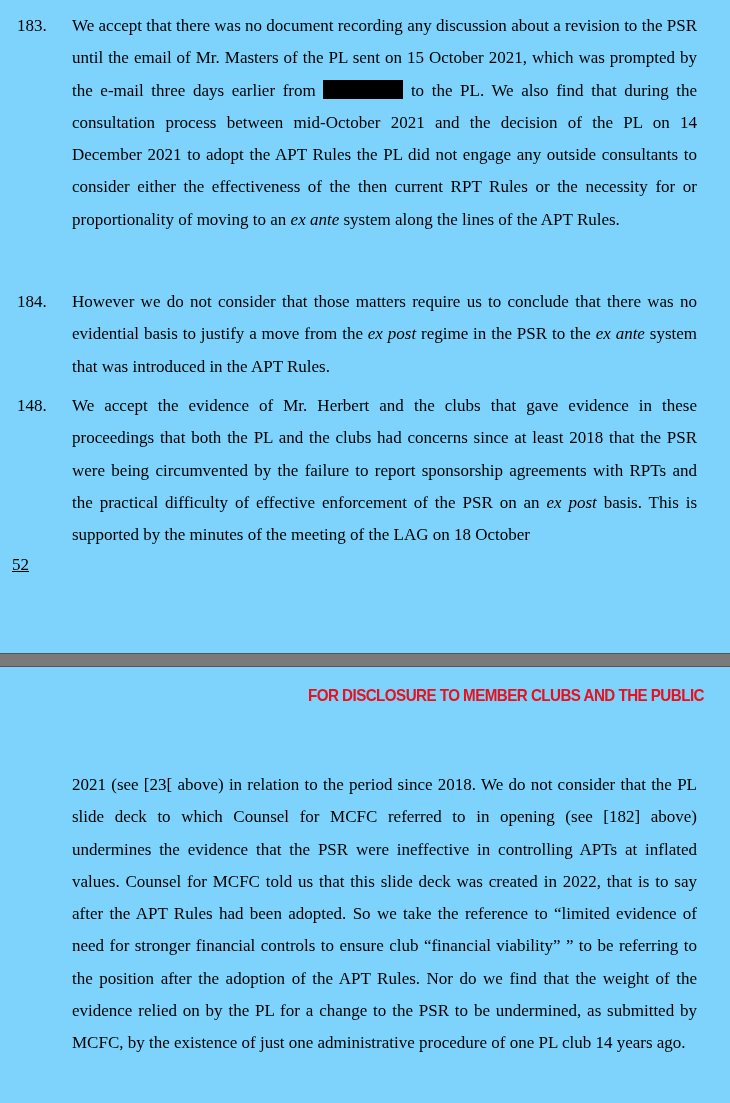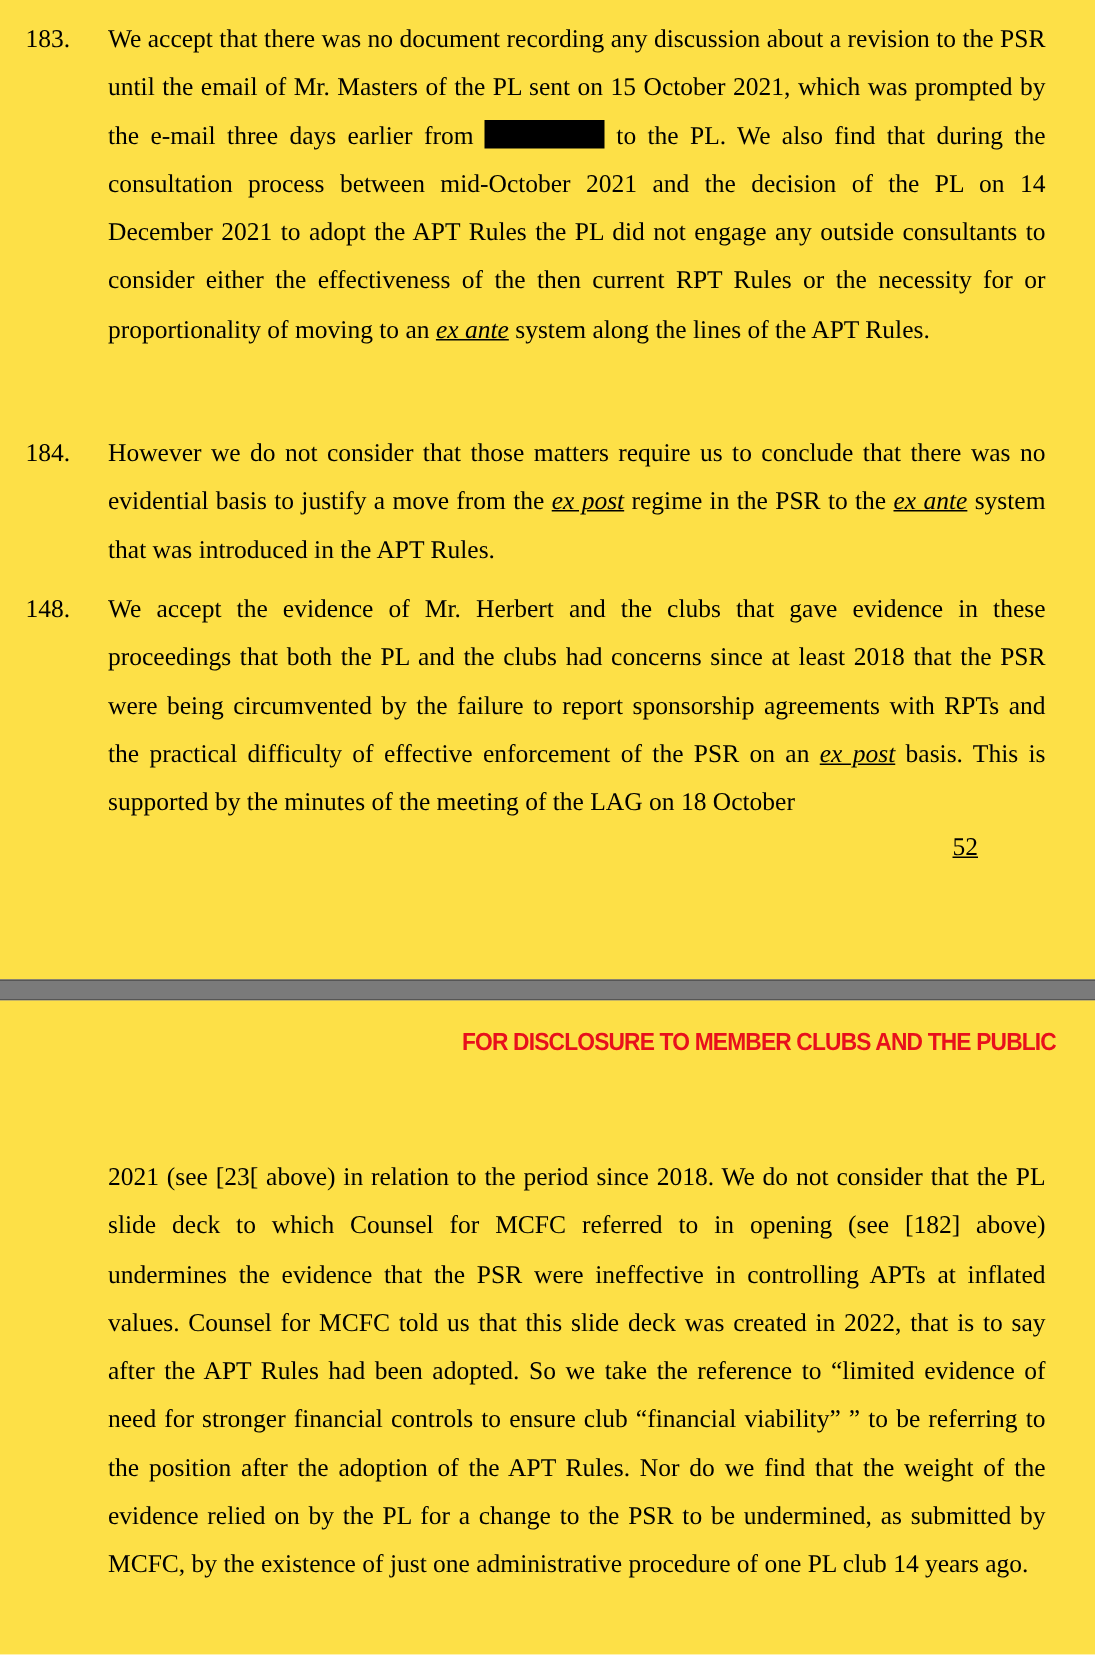--- a/index.html
+++ b/index.html
@@ -1,29 +1,29 @@
 <!DOCTYPE html>
 <html><head>
   <meta charset="utf-8">
   <style>
     html, body { margin: 0; padding: 0; background: #ffffff; }
     body { width: 730px; height: 1103px; position: relative; overflow: hidden;
            font-family: "Liberation Serif", serif; color: #000; }
-    .page { position: absolute; left: 0; width: 730px; background: #fde047; }
+    .page { position: absolute; left: 0; width: 730px; background: #7dd3fc; }
     .page-top { top: 0; height: 653px; }
     .page-bottom { top: 667px; height: 436px; }
     .separator { position: absolute; left: 0; top: 653px; width: 730px; height: 14px;
                  background: #7a7a7a; border-top: 1px solid #555; border-bottom: 1px solid #555; box-sizing: border-box; }
     .para { position: absolute; left: 0; width: 730px; }
     .num { position: absolute; left: 17px; font-size: 17px; line-height: 32.3px; }
     .body-text { position: absolute; left: 72px; width: 625px; font-size: 17px; line-height: 32.3px;
                  text-align: justify; }
-    .body-text i { font-style: italic; text-decoration: underline; }
+    .body-text i { font-style: italic; }
     .redact { display: inline-block; width: 80px; height: 19px; background: #000; vertical-align: -3px; }
-    .page-number { position: absolute; top: 555px; left: 0; width: 652px; text-align: right;
+    .page-number { position: absolute; top: 555px; left: 12px; width: 652px; text-align: left;
                    font-size: 17px; text-decoration: underline; }
     .banner { position: absolute; top: 686px; left: 308px; white-space: nowrap;
               font-family: "Liberation Sans", sans-serif; font-weight: bold; font-size: 16.5px;
               color: #e8101c; letter-spacing: -0.6px; transform: scaleX(0.92); transform-origin: left; }
   </style>
 </head>
 <body>
 
 <div class="page page-top">
   <div class="para" style="top:10px;">

